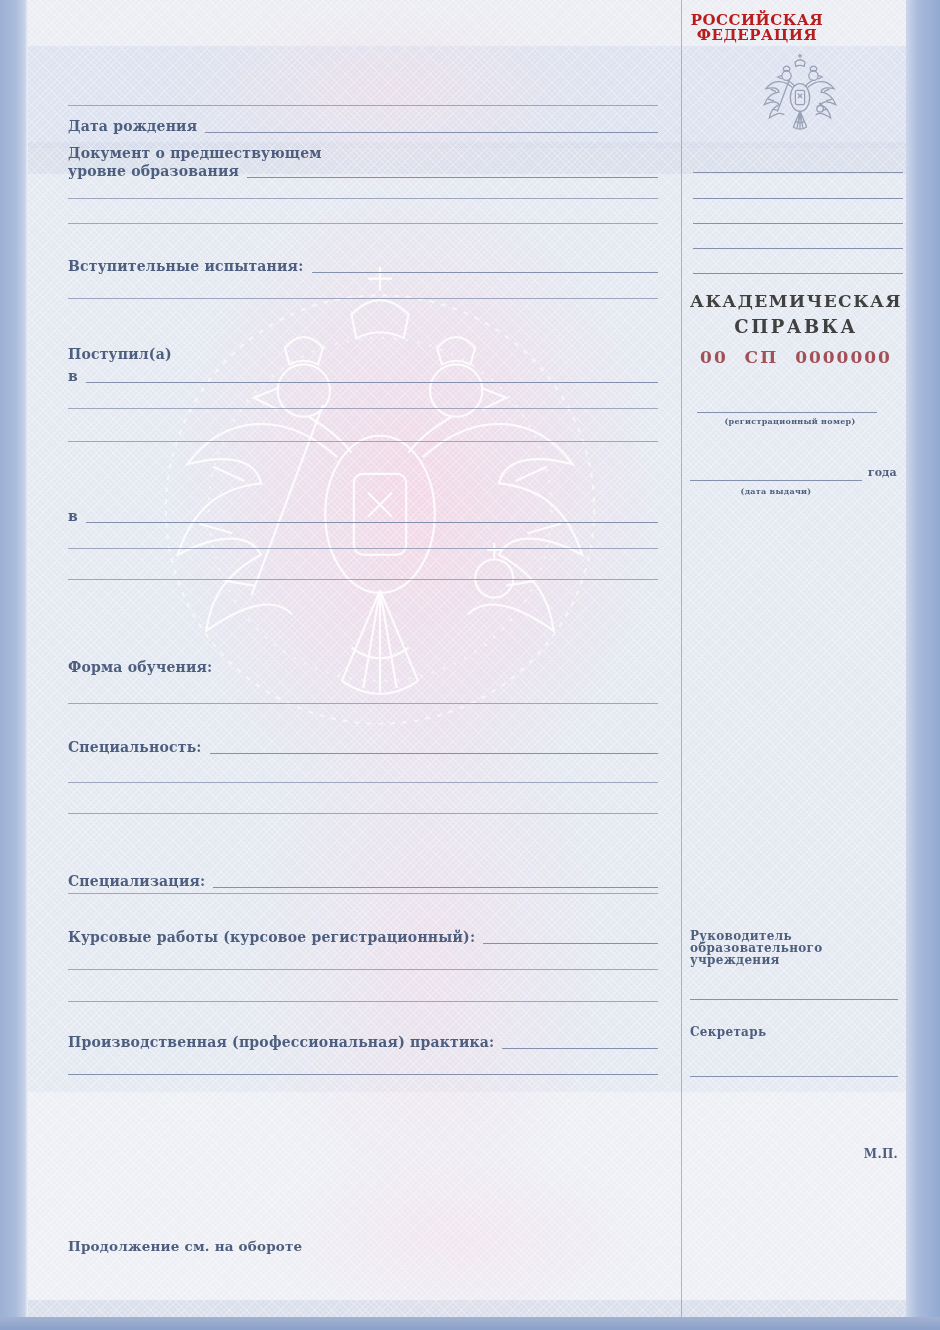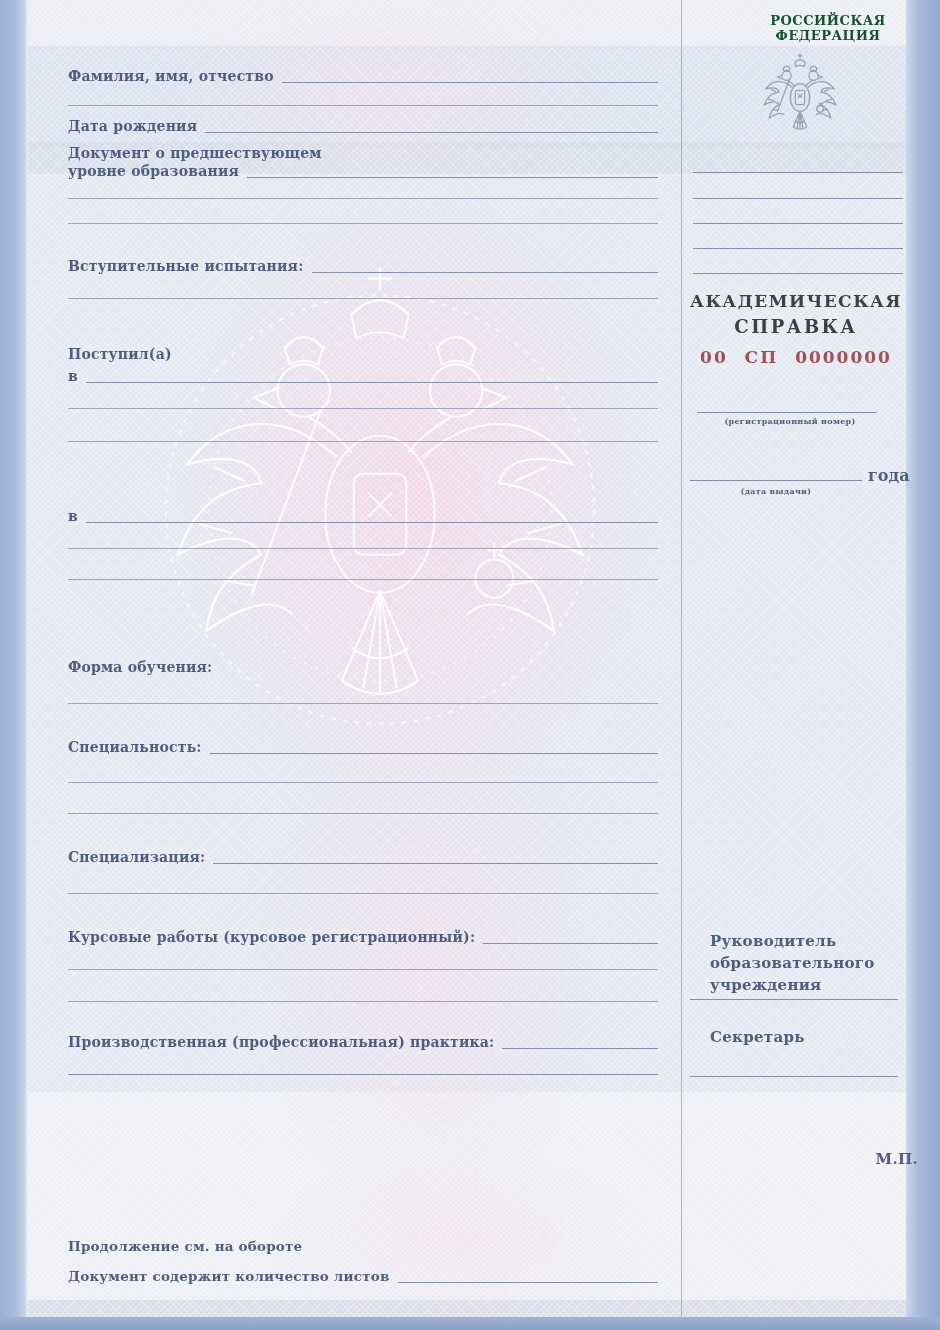--- a/index.html
+++ b/index.html
@@ -41,29 +41,29 @@
   .strip-bottom{left:0;bottom:0;width:940px;height:13px;
     background:linear-gradient(180deg,#a3b2d2,#8aa0c8);}
   .divider{position:absolute;left:681px;top:0;width:1px;height:1317px;background:rgba(110,122,152,0.5);}
   
   .row{position:absolute;left:68px;width:590px;height:20px;display:flex;}
   .lbl{font-weight:bold;font-size:14px;line-height:20px;color:#4d5e7e;letter-spacing:.2px;white-space:nowrap;}
   .fill{flex:1;margin-left:8px;margin-bottom:3px;align-self:flex-end;border-bottom:1px solid #8590ac;}
   .hline{position:absolute;left:68px;width:590px;height:0;border-top:1px solid #8590ac;}
   .hline.soft{border-top-color:rgba(133,144,172,0.75);}
   .rc-text{position:absolute;color:#4d5e7e;font-weight:bold;}
-  .rf-header{left:721px;top:13px;width:214px;text-align:center;font-size:13px;line-height:15px;color:#14532d;letter-spacing:.5px;}
+  .rf-header{left:650px;top:13px;width:214px;text-align:center;font-size:15px;line-height:15px;color:#b91c1c;letter-spacing:.5px;}
   .arms-pos{position:absolute;left:758px;top:49px;}
   .doc-title{position:absolute;left:688px;top:291px;width:216px;text-align:center;color:#404040;font-weight:bold;}
   .doc-title .t1{font-size:17px;letter-spacing:1.5px;}
   .doc-title .t2{font-size:18px;letter-spacing:2.5px;margin-top:5px;}
   .serial{position:absolute;left:688px;top:347px;width:216px;text-align:center;color:#a25056;
     font-size:17px;font-weight:bold;letter-spacing:2px;word-spacing:9px;}
   .caption{position:absolute;text-align:center;font-size:8px;font-weight:bold;color:#4d5e7e;letter-spacing:.3px;}
-  .small-lbl{font-size:15px;line-height:22px;letter-spacing:.3px;margin-left:20px;}
+  .small-lbl{font-size:12px;line-height:12px;letter-spacing:.3px;}
   .watermark{position:absolute;left:142px;top:262px;pointer-events:none;opacity:.9;}
   .footer-lbl{font-size:13.5px;}
 </style>
 </head>
 <body>
 
 <svg width="0" height="0" style="position:absolute">
   <defs>
     <g id="eagle">
       <path d="M100,2 v10 M95,7 h10"></path>
@@ -136,35 +136,31 @@
   <div class="doc-title">
     <div class="t1">АКАДЕМИЧЕСКАЯ</div>
     <div class="t2">СПРАВКА</div>
   </div>
   <div class="serial">00 СП 0000000</div>
 
   <div class="hline" style="top:412px;left:697px;width:180px;"></div>
   <div class="caption" style="left:700px;top:416px;width:180px;">(регистрационный номер)</div>
 
   <div class="hline" style="top:480px;left:690px;width:172px;"></div>
-  <div class="rc-text" style="left:868px;top:466px;font-size:16px;">года</div>
+  <div class="rc-text" style="left:868px;top:466px;font-size:11px;">года</div>
   <div class="caption" style="left:690px;top:486px;width:172px;">(дата выдачи)</div>
 
   <div class="rc-text small-lbl" style="left:690px;top:930px;width:206px;">Руководитель образовательного учреждения</div>
   <div class="hline" style="top:999px;left:690px;width:208px;"></div>
 
   <div class="rc-text small-lbl" style="left:690px;top:1026px;">Секретарь</div>
   <div class="hline" style="top:1076px;left:690px;width:208px;"></div>
 
   <div class="rc-text small-lbl" style="left:690px;top:1148px;width:208px;text-align:right;">М.П.</div>
 
-  <div class="row" style="top:66px">
-    <span class="lbl">Фамилия, имя, отчество</span>
-    <span class="fill"></span>
-  </div>
   <div class="hline soft" style="top:105px"></div>
 
   <div class="row" style="top:116px">
     <span class="lbl">Дата рождения</span>
     <span class="fill"></span>
   </div>
 
   <div class="row" style="top:143px">
     <span class="lbl">Документ о предшествующем</span>
   </div>
@@ -203,21 +199,21 @@
   </div>
   <div class="hline soft" style="top:703px"></div>
 
   <div class="row" style="top:737px">
     <span class="lbl">Специальность:</span>
     <span class="fill"></span>
   </div>
   <div class="hline soft" style="top:782px"></div>
   <div class="hline soft" style="top:813px"></div>
 
-  <div class="row" style="top:847px">
+  <div class="row" style="top:871px">
     <span class="lbl">Специализация:</span>
     <span class="fill"></span>
   </div>
   <div class="hline soft" style="top:893px"></div>
 
   <div class="row" style="top:927px">
     <span class="lbl">Курсовые работы (курсовое регистрационный):</span>
     <span class="fill"></span>
   </div>
   <div class="hline soft" style="top:969px"></div>
@@ -225,18 +221,14 @@
 
   <div class="row" style="top:1032px">
     <span class="lbl">Производственная (профессиональная) практика:</span>
     <span class="fill"></span>
   </div>
   <div class="hline" style="top:1074px"></div>
 
   <div class="row" style="top:1236px">
     <span class="lbl footer-lbl">Продолжение см. на обороте</span>
   </div>
-  <div class="row" style="top:1266px">
-    <span class="lbl footer-lbl">Документ содержит количество листов</span>
-    <span class="fill"></span>
-  </div>
 
 </div>
 
 </body></html>

